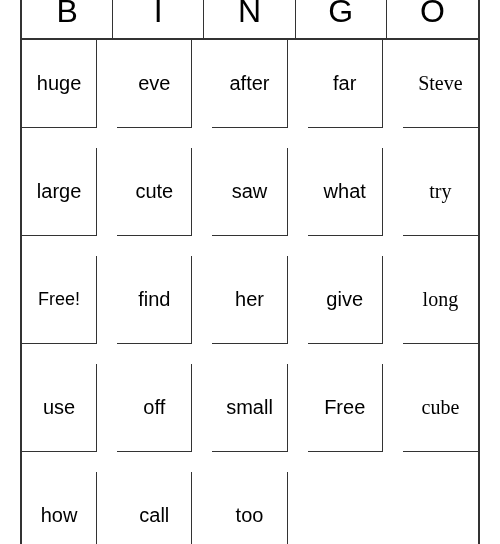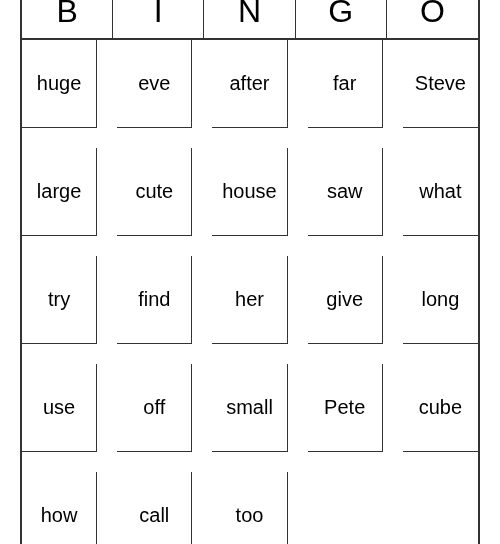--- a/index.html
+++ b/index.html
@@ -55,20 +55,21 @@
       padding: 12px 4px;
       font-size: 20px;
       min-height: 88px;
       display: flex;
       align-items: center;
       justify-content: center;
     }
 
     .bingo-cell:nth-child(5n) {
       border-right: none;
+      font-family: Liberation Serif, serif;
     }
 
     .bingo-cell:nth-child(n+21) {
       border-bottom: none;
     }
 
     .bingo-cell.free {
       font-size: 18px;
     }
   </style>
@@ -84,30 +85,30 @@
     <div class="bingo-header-cell">O</div>
   </div>
   <div class="bingo-grid" id="bingo-grid">
   <div class="bingo-cell">huge</div>
       <div class="bingo-cell">eve</div>
       <div class="bingo-cell">after</div>
       <div class="bingo-cell">far</div>
       <div class="bingo-cell">Steve</div>
       <div class="bingo-cell">large</div>
       <div class="bingo-cell">cute</div>
-      <div class="bingo-cell">house</div>
       <div class="bingo-cell">saw</div>
       <div class="bingo-cell">what</div>
       <div class="bingo-cell">try</div>
+      <div class="bingo-cell free">Free!</div>
       <div class="bingo-cell">find</div>
       <div class="bingo-cell">her</div>
       <div class="bingo-cell">give</div>
       <div class="bingo-cell">long</div>
       <div class="bingo-cell">use</div>
       <div class="bingo-cell">off</div>
       <div class="bingo-cell">small</div>
-      <div class="bingo-cell">Pete</div>
+      <div class="bingo-cell">Free</div>
       <div class="bingo-cell">cube</div>
       <div class="bingo-cell">how</div>
       <div class="bingo-cell">call</div>
       <div class="bingo-cell">too</div>
     </div>
 </div>
 
 </body></html>

